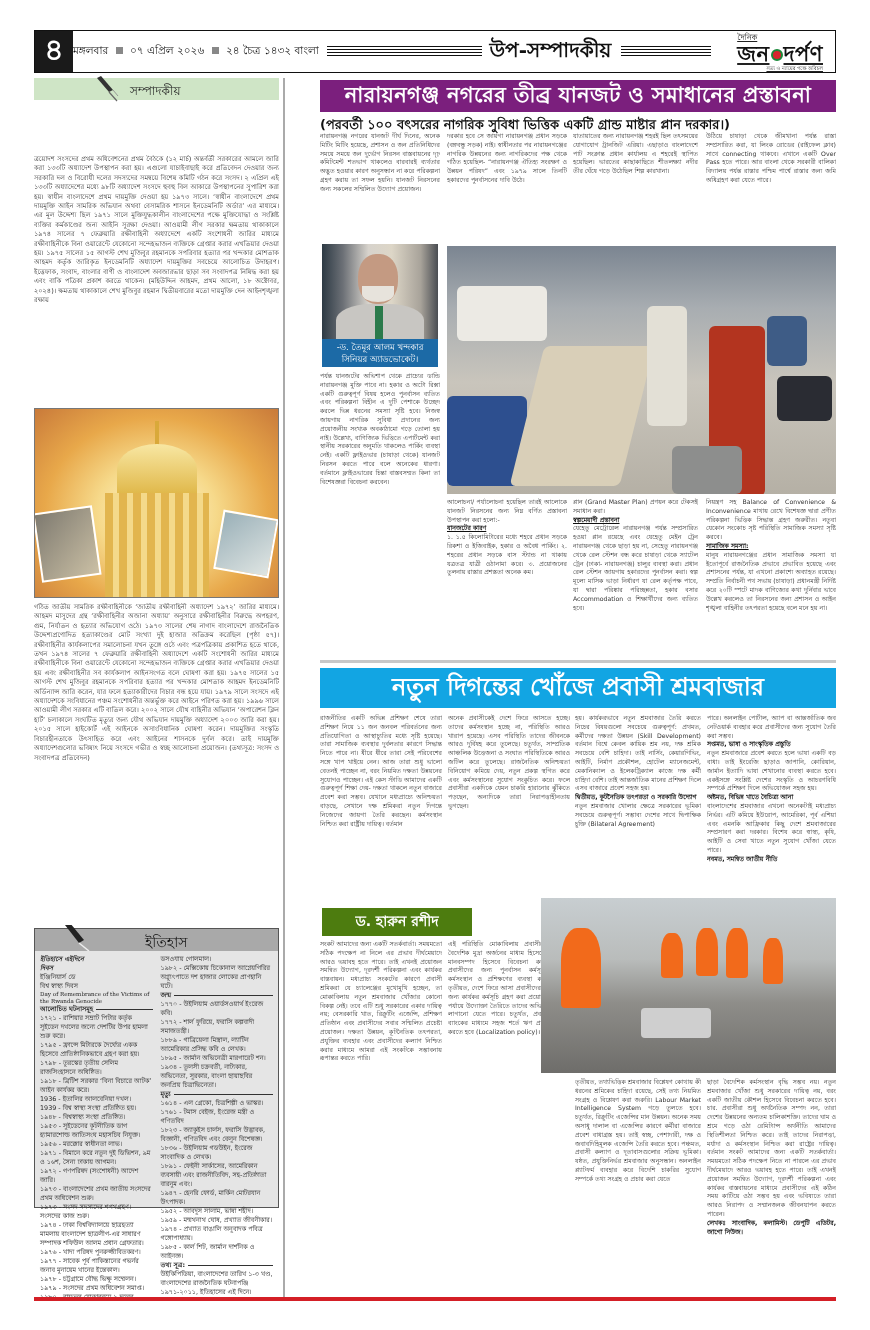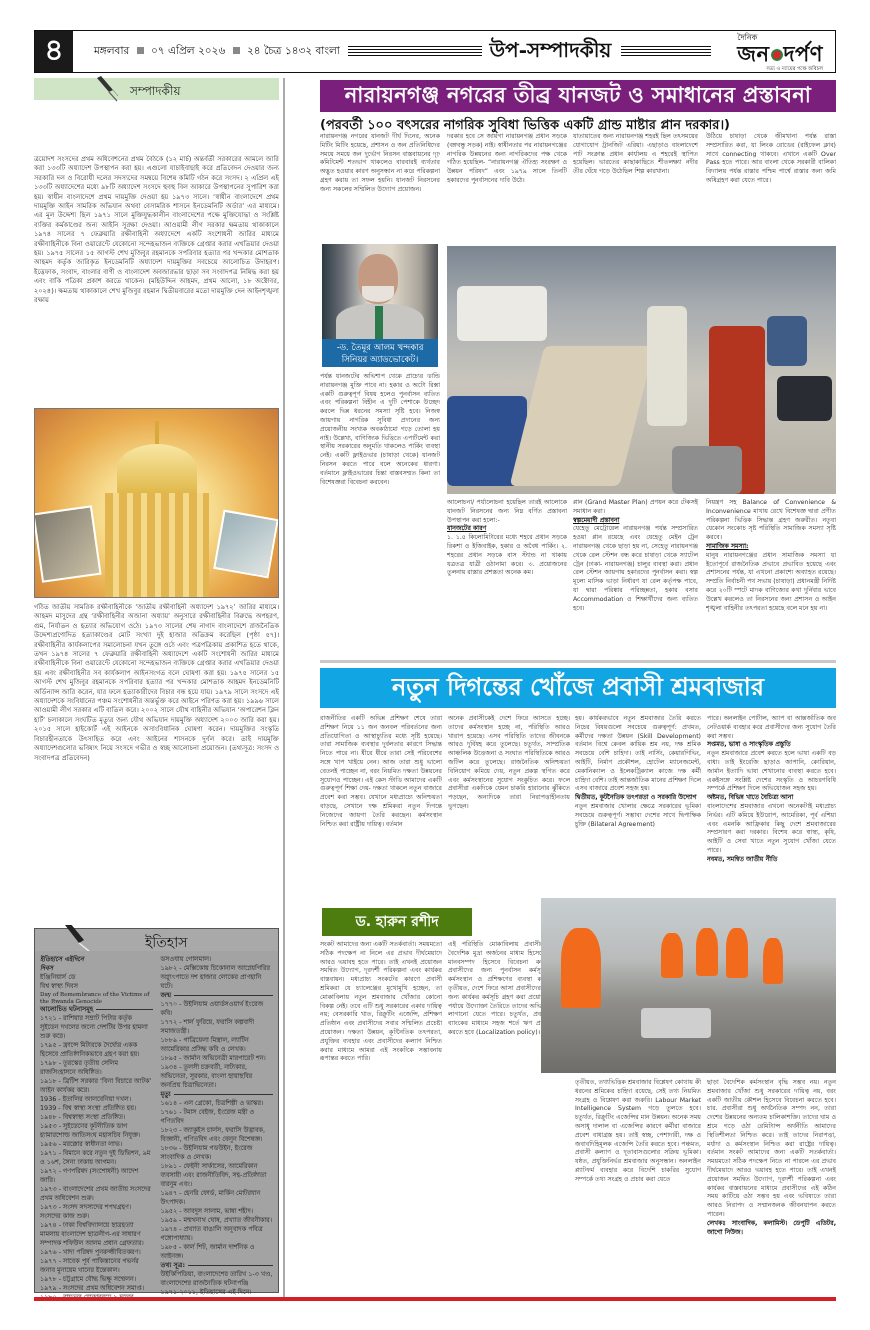--- a/index.html
+++ b/index.html
@@ -2,26 +2,26 @@
 <html><head>
 <meta charset="utf-8">
 <style>
   * { box-sizing: border-box; margin: 0; padding: 0; }
   html, body { width: 870px; height: 1330px; background: #ffffff; overflow: hidden; }
   body { font-family: "DejaVu Sans", sans-serif; color: #222; position: relative; }
 
   
   .masthead { position: absolute; left: 34px; top: 30px; width: 802px; height: 43px; border: 1px solid #111; display: flex; align-items: center; }
   .page-no { width: 38px; height: 100%; background: #1a1a1a; color: #fff; font-size: 30px; font-weight: bold; display: flex; align-items: center; justify-content: center; }
-  .dateline { font-size: 10.5px; padding-left: 21px; white-space: nowrap; color: #111; }
+  .dateline { font-size: 10.5px; padding-left: 0; white-space: nowrap; color: #111; }
   .dateline .sq { display: inline-block; width: 7px; height: 7px; background: #888; margin: 0 4px; }
   .rules { flex: 1; height: 12px; margin: 0 8px; background: repeating-linear-gradient(#111 0 1px, transparent 1px 3px); }
   .section-title { font-size: 20px; font-weight: bold; color: #111; white-space: nowrap; }
   .rules2 { width: 90px; height: 12px; margin: 0 10px; background: repeating-linear-gradient(#111 0 1px, transparent 1px 3px); }
-  .logo { display: flex; flex-direction: column; align-items: flex-end; margin-right: 12px; margin-left: 16px; }
+  .logo { display: flex; flex-direction: column; align-items: flex-end; margin-right: 12px; margin-left: 16px; text-decoration: underline; }
   .logo-top { font-size: 8px; align-self: flex-start; }
   .logo-main { font-size: 21px; font-weight: bold; color: #111; letter-spacing: 0.5px; line-height: 1; }
   .logo-main .emb { display: inline-block; width: 12px; height: 12px; border-radius: 50%; border: 2px solid #1a8a3a; background: #d8262e; vertical-align: middle; margin: 0 1px; }
   .logo-tag { font-size: 5px; color: #333; }
   .colsep { position: absolute; left: 283px; top: 78px; width: 2px; height: 1220px; background: #aaa; }
   .ed-banner { position: absolute; left: 34px; top: 78px; width: 245px; height: 22px; background: #cfe5c6; }
   .ed-banner-label { position: absolute; left: 130px; top: 82px; font-size: 12px; color: #222; }
   .pen-icon { position: absolute; left: 95px; top: 76px; width: 24px; height: 26px; }
   .ed-headline { position: absolute; left: 34px; top: 103px; width: 245px; text-align: center; font-size: 25px; line-height: 1.3; color: #111; }
   .body-text { font-size: 6.6px; line-height: 9.4px; color: #333; text-align: justify; }
@@ -29,21 +29,21 @@
   .ed-image { position: absolute; left: 34px; top: 408px; width: 245px; height: 190px; border: 1px solid #777;
     background: radial-gradient(ellipse at 50% 55%, #fff7d8 0%, #f6d98a 35%, #e8a84a 65%, #c97a3a 100%); overflow: hidden; }
   .dome { position: absolute; left: 82px; top: 35px; width: 80px; height: 50px; border-radius: 50% 50% 0 0; background: linear-gradient(#f8e7a3, #e0b84a); }
   .dome-spire { position: absolute; left: 120px; top: 12px; width: 4px; height: 25px; background: #d9a93a; }
   .dome-base { position: absolute; left: 70px; top: 84px; width: 104px; height: 108px; background: repeating-linear-gradient(90deg, #e2b54e 0 8px, #f4d98a 8px 14px); }
   .photo-left { position: absolute; left: 2px; top: 100px; width: 60px; height: 70px; background: linear-gradient(135deg,#7e7a70,#cbc0a5); transform: rotate(-8deg); border: 2px solid #fff; }
   .photo-right { position: absolute; right: 4px; top: 105px; width: 56px; height: 60px; background: linear-gradient(135deg,#9ab0b8,#dfe5e3); transform: rotate(10deg); border: 2px solid #fff; }
   .ed-body2 { position: absolute; left: 34px; top: 603px; width: 245px; height: 320px; overflow: hidden; }
 
   
-  .hist-box { position: absolute; left: 34px; top: 928px; width: 245px; height: 365px; border: 1px solid #555; background: #a3a3a3; }
+  .hist-box { position: absolute; left: 34px; top: 928px; width: 245px; height: 280px; border: 1px solid #555; background: #e5e5e5; }
   .hist-banner { height: 22px; background: #a9a9a9; position: relative; }
   .hist-banner-label { position: absolute; left: 110px; top: 2px; font-size: 14px; color: #111; }
   .hist-pen { position: absolute; left: 26px; top: -4px; width: 30px; height: 26px; }
   .hist-cols { display: flex; padding: 4px 5px; gap: 8px; }
   .hist-col { width: 50%; font-size: 6.4px; line-height: 9px; color: #222; }
   .hist-col .h { font-weight: bold; font-style: italic; }
   .hist-col .rule-h { display: flex; align-items: center; font-weight: bold; }
   .hist-col .rule-h::after { content: ""; flex: 1; height: 1px; background: #333; margin-left: 3px; }
   .hist-col .en { font-family: "DejaVu Serif", serif; font-size: 5.6px; line-height: 7px; }
 

